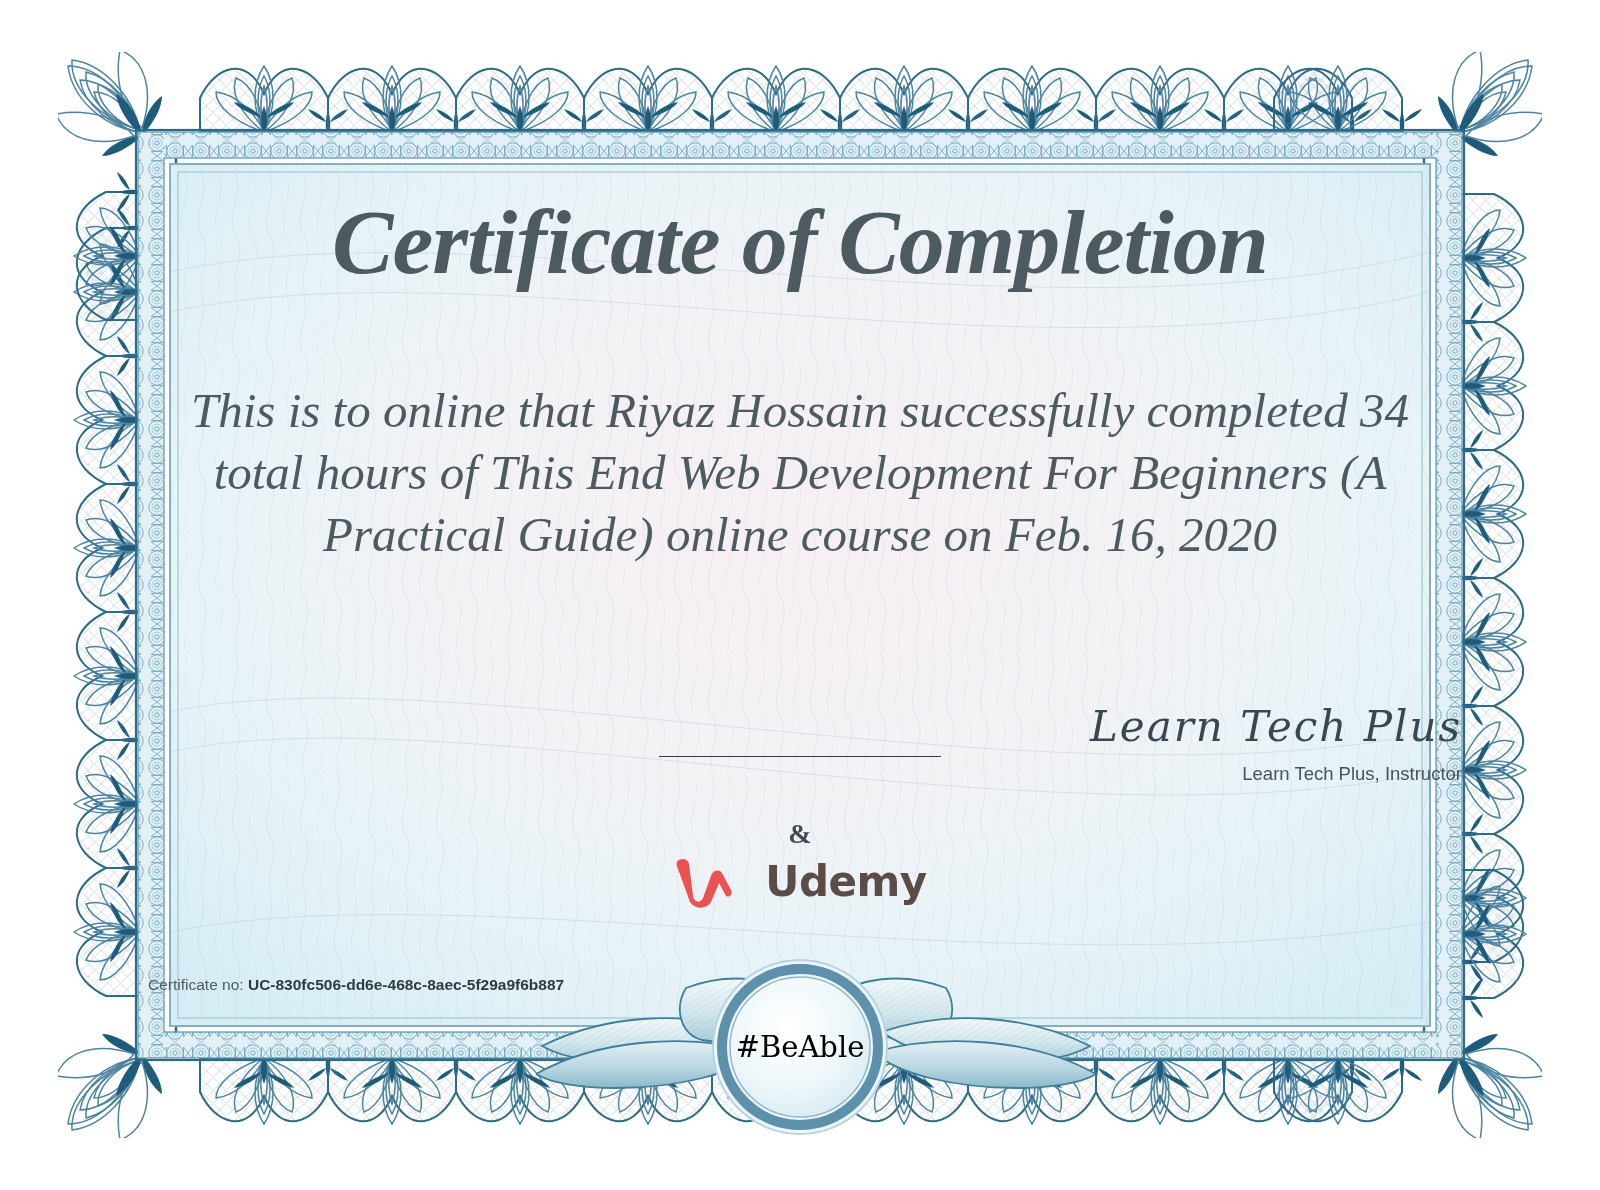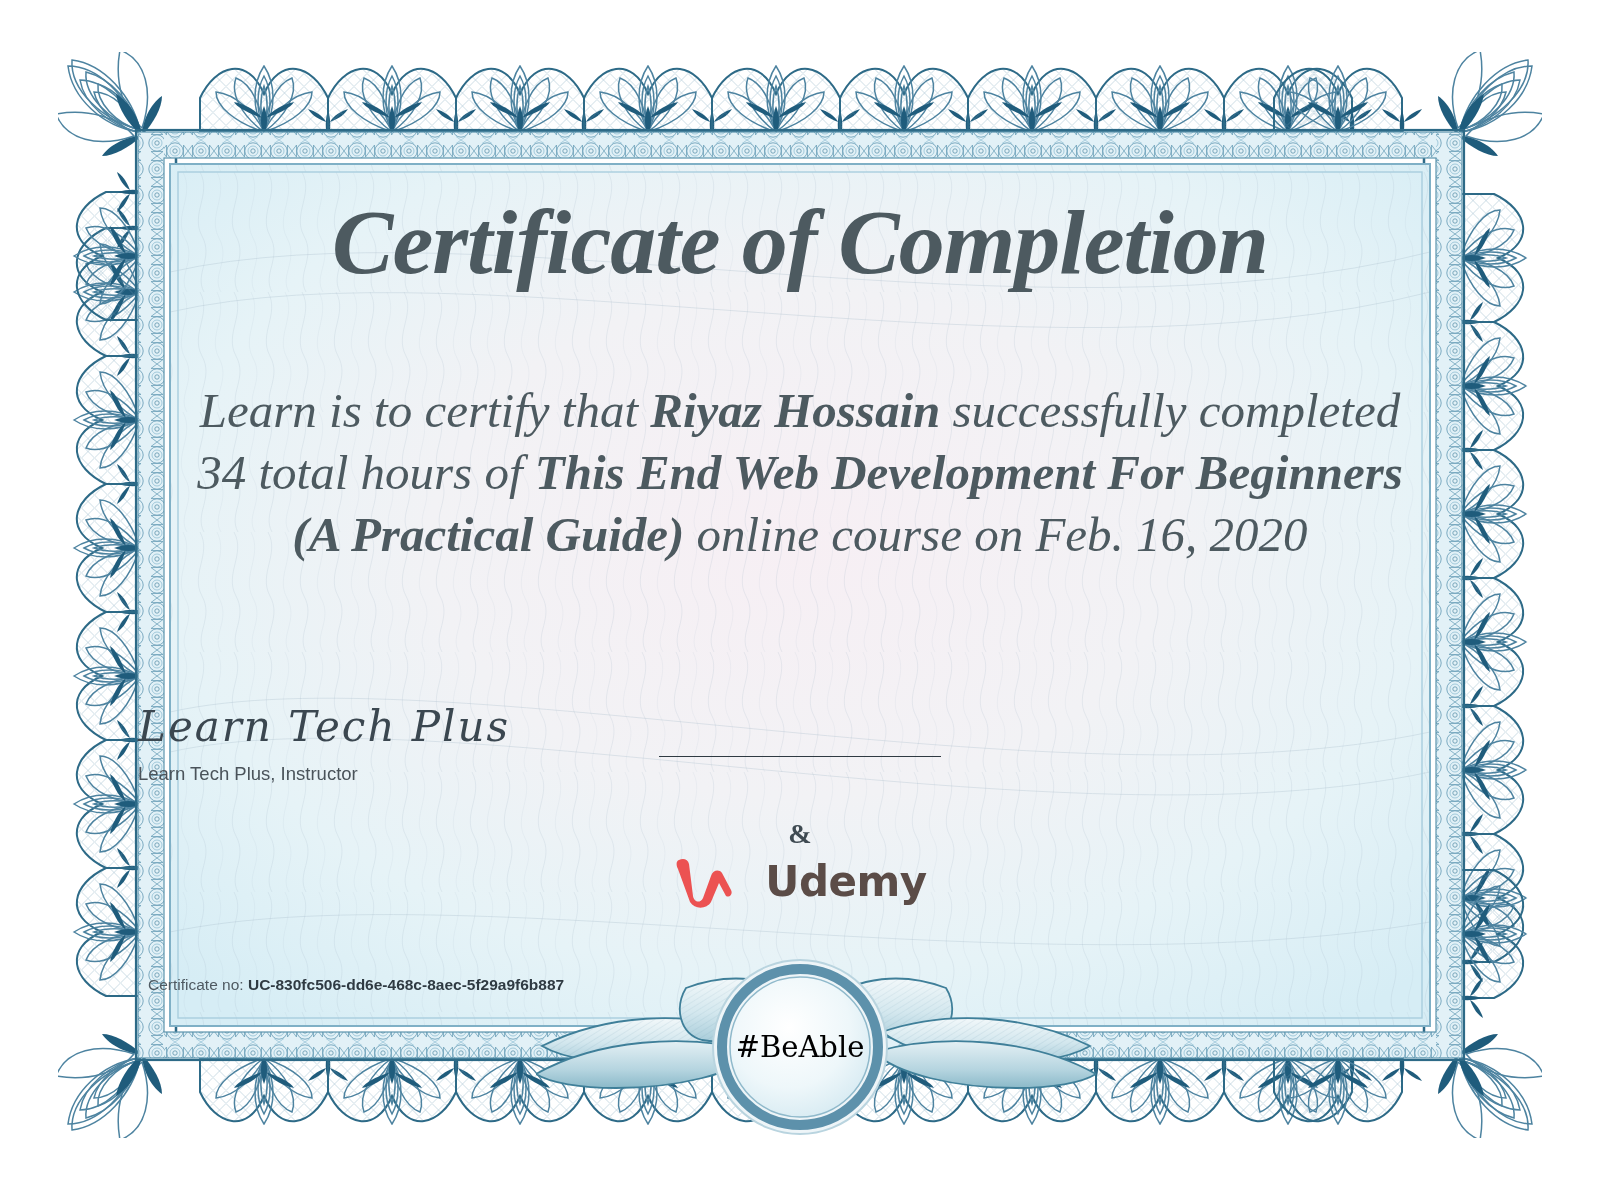--- a/index.html
+++ b/index.html
@@ -47,27 +47,27 @@
   .body-block{
     position:absolute;
     top:242px;left:40px;width:1244px;
     text-align:center;
     font-family:"Liberation Serif", serif;
     font-style:italic;
     font-size:49px;
     line-height:62px;
     color:#4d5a60;
   }
-  .body-block .hl{font-weight:bold;}
+  .body-block .hl{font-weight:normal;}
 
   
   .sig-wrap{
     position:absolute;
     top:562px;left:0;width:100%;
-    text-align:left;
+    text-align:right;
   }
   .sig-name{
     font-family:"DejaVu Serif", serif;
     font-style:italic;
     font-size:42px;
     line-height:54px;
     color:#3b4750;
     letter-spacing:2px;
   }
   .sig-rule{
@@ -327,21 +327,21 @@
       <rect x="112" y="112" width="1260" height="862" fill="none" stroke="#7fb0c6" stroke-width="2"></rect>
       <rect x="120" y="120" width="1244" height="846" fill="none" stroke="#a9cede" stroke-width="1.4"></rect>
     </svg>
   </div>
 
   <div id="cert-content">
 
     <div class="title">Certificate of Completion</div>
 
     <div class="body-block">
-      <span>Learn is to certify that </span><span class="hl">Riyaz Hossain</span><span> successfully completed </span><span>34 total hours</span><span> of </span><span class="hl">This End Web Development For Beginners (A Practical Guide)</span><span> online course on </span><span>Feb. 16, 2020</span>
+      <span>This is to online that </span><span class="hl">Riyaz Hossain</span><span> successfully completed </span><span>34 total hours</span><span> of </span><span class="hl">This End Web Development For Beginners (A Practical Guide)</span><span> online course on </span><span>Feb. 16, 2020</span>
     </div>
 
     <div class="sig-wrap">
       <div class="sig-name">Learn Tech Plus</div>
       <div class="sig-rule"></div>
       <div class="sig-role">Learn Tech Plus, Instructor</div>
     </div>
 
     <div class="amp">&amp;</div>
 

